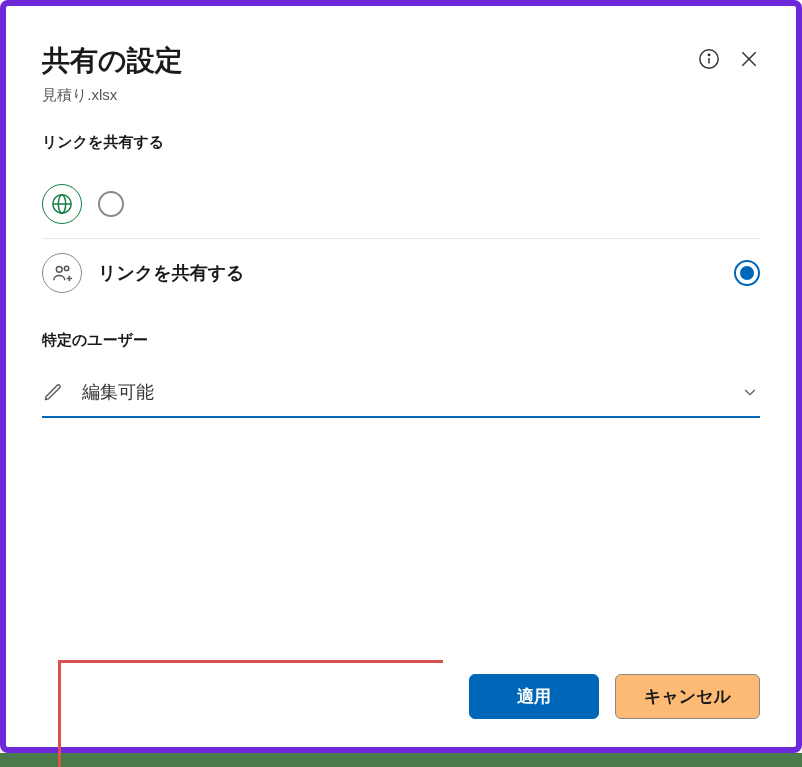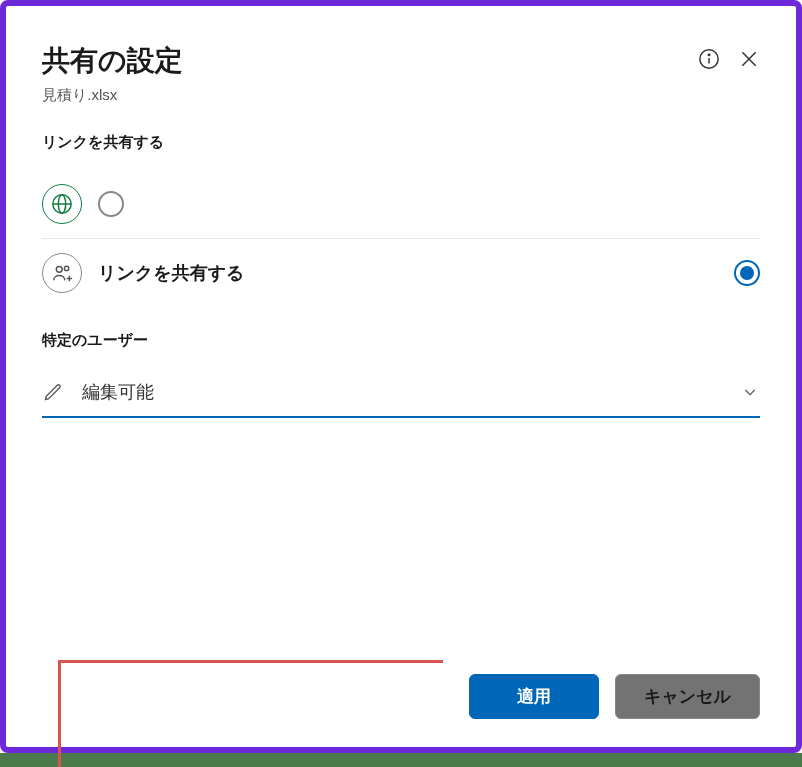--- a/index.html
+++ b/index.html
@@ -183,21 +183,21 @@
       cursor: pointer;
       min-width: 130px;
       text-align: center;
     }
     .btn-primary {
       background: #0067b8;
       color: #fff;
       border: 1px solid #0067b8;
     }
     .btn-secondary {
-      background: #737373;
+      background: #fdba74;
       color: #1a1a1a;
       border: 1px solid #888;
     }
     .callout-h {
       position: absolute;
       left: 58px;
       width: 385px;
       top: 660px;
       height: 3px;
       background: #d9534f;

